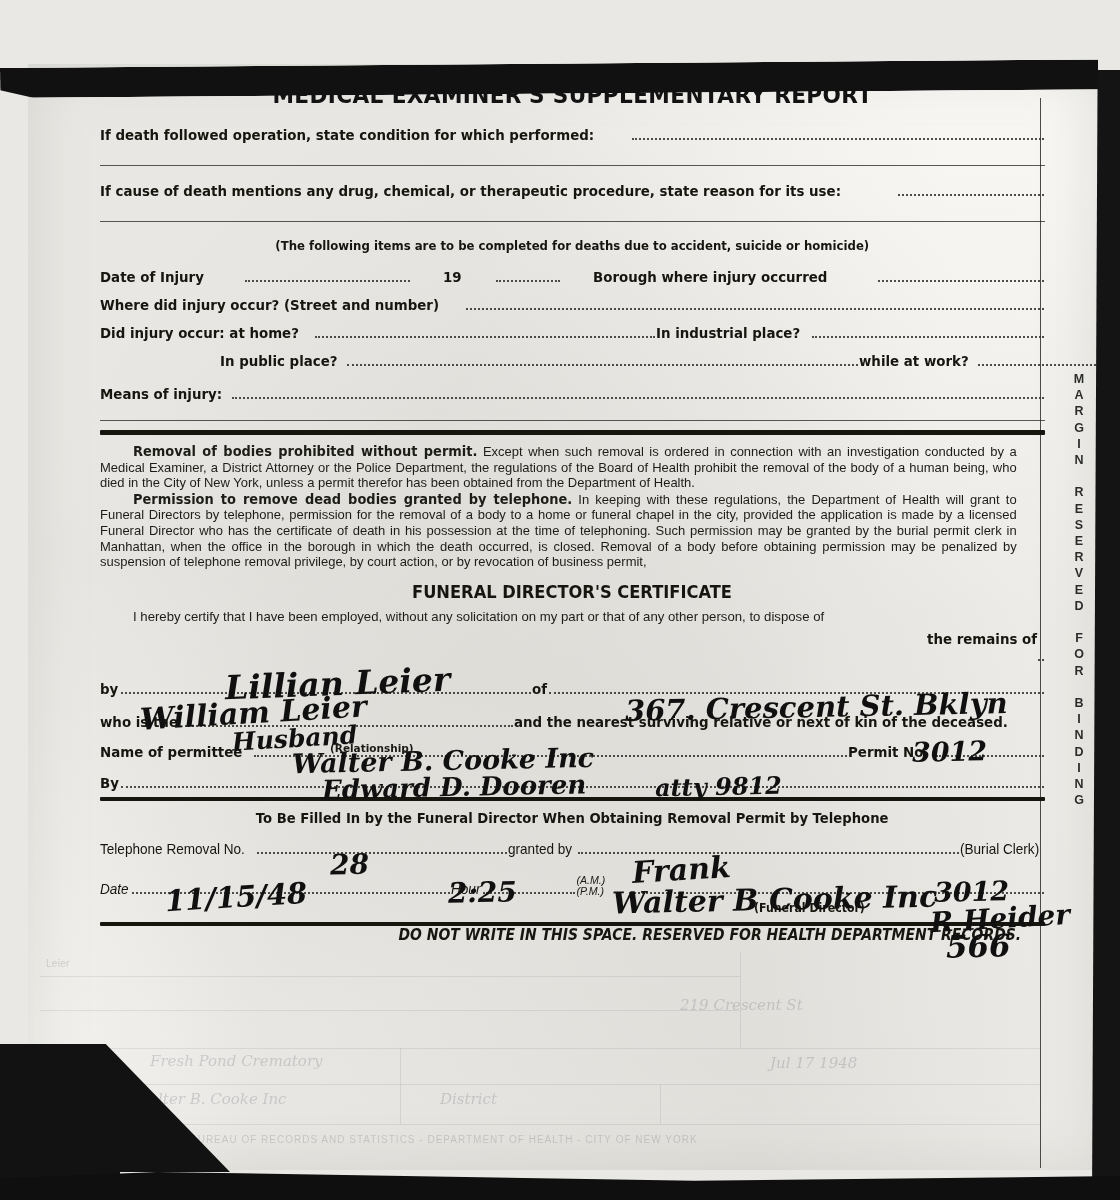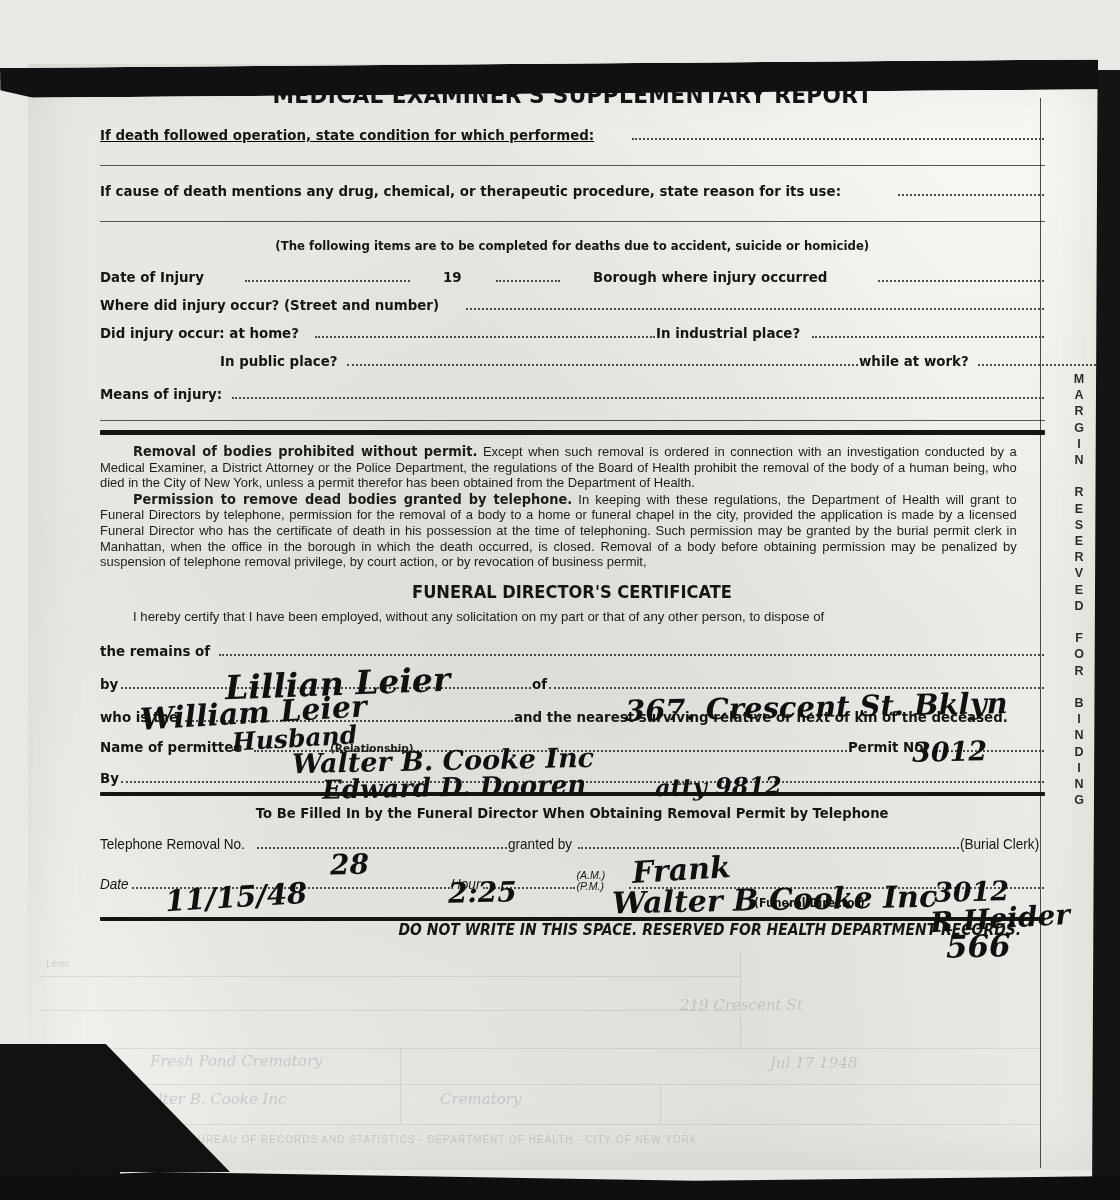--- a/index.html
+++ b/index.html
@@ -126,21 +126,21 @@
   <div class="paper">
     <div class="grain"></div>
   </div>
 
   <div class="frame-right"></div>
 
   <div class="form">
 
     <div class="title">MEDICAL EXAMINER'S SUPPLEMENTARY REPORT</div>
 
-    <div class="row" style="margin-top:18px;text-decoration:underline;">
+    <div class="row" style="margin-top:18px;">
       <span class="lbl">If death followed operation, state condition for which performed:</span>
       <span class="dots"></span>
     </div>
     <div class="rule thin" style="margin-top:22px;"></div>
 
     <div class="row" style="margin-top:16px;">
       <span class="lbl">If cause of death mentions any drug, chemical, or therapeutic procedure, state reason for its use:</span>
       <span class="dots"></span>
     </div>
     <div class="rule thin" style="margin-top:22px;"></div>
@@ -191,21 +191,21 @@
     <div class="para" style="margin-top:1px;text-indent:34px;">
       <b>Permission to remove dead bodies granted by telephone.</b><span> In keeping with these regulations, the Department of Health will grant to Funeral Directors by telephone, permission for the removal of a body to a home or funeral chapel in the city, provided the application is made by a licensed Funeral Director who has the certificate of death in his possession at the time of telephoning. Such permission may be granted by the burial permit clerk in Manhattan, when the office in the borough in which the death occurred, is closed. Removal of a body before obtaining permission may be penalized by suspension of telephone removal privilege, by court action, or by revocation of business permit,</span>
     </div>
 
     <div style="text-align:center;margin-top:12px;">
       <span class="lbl c" style="font-size:17.5px;">FUNERAL DIRECTOR'S CERTIFICATE</span>
     </div>
 
     <div class="para" style="margin-top:7px;text-indent:34px;font-size:13.6px;">I hereby certify that I have been employed, without any solicitation on my part or that of any other person, to dispose of</div>
 
-    <div class="row" style="margin-top:18px;">
+    <div class="row" style="margin-top:7px;flex-direction:column;">
       <span class="lbl">the remains of</span>
       <span class="dots"></span>
     </div>
 
     <div class="row" style="margin-top:16px;">
       <span class="lbl">by</span>
       <span class="dots" style="max-width:410px;"></span>
       <span class="lbl">of</span>
       <span class="dots"></span>
     </div>
@@ -291,21 +291,21 @@
     <div class="gline" style="left:0;top:132px;width:1000px;"></div>
     <div class="gline" style="left:0;top:172px;width:1000px;"></div>
     <div class="gline" style="left:700px;top:0;width:1px;height:96px;"></div>
     <div class="gline" style="left:360px;top:96px;width:1px;height:76px;"></div>
     <div class="gline" style="left:620px;top:132px;width:1px;height:40px;"></div>
     <div class="gtxt" style="left:6px;top:6px;">Leier</div>
     <div class="ghand" style="left:110px;top:100px;">Fresh Pond Crematory</div>
     <div class="ghand" style="left:95px;top:138px;">Walter B. Cooke Inc</div>
     <div class="ghand" style="left:640px;top:44px;">219 Crescent St</div>
     <div class="ghand" style="left:730px;top:102px;">Jul 17 1948</div>
-    <div class="ghand" style="left:400px;top:138px;">Crematory</div>
+    <div class="ghand" style="left:400px;top:138px;">District</div>
     <div class="gtxt" style="left:150px;top:182px;letter-spacing:1px;">BUREAU OF RECORDS AND STATISTICS - DEPARTMENT OF HEALTH - CITY OF NEW YORK</div>
   </div>
 
   <div class="border-top"></div>
   <div class="border-right"></div>
   <div class="corner-bl"></div>
   <div class="corner-bl2"></div>
   <div class="border-bottom"></div>
 
   <div class="binding">MARGIN RESERVED FOR BINDING</div>

